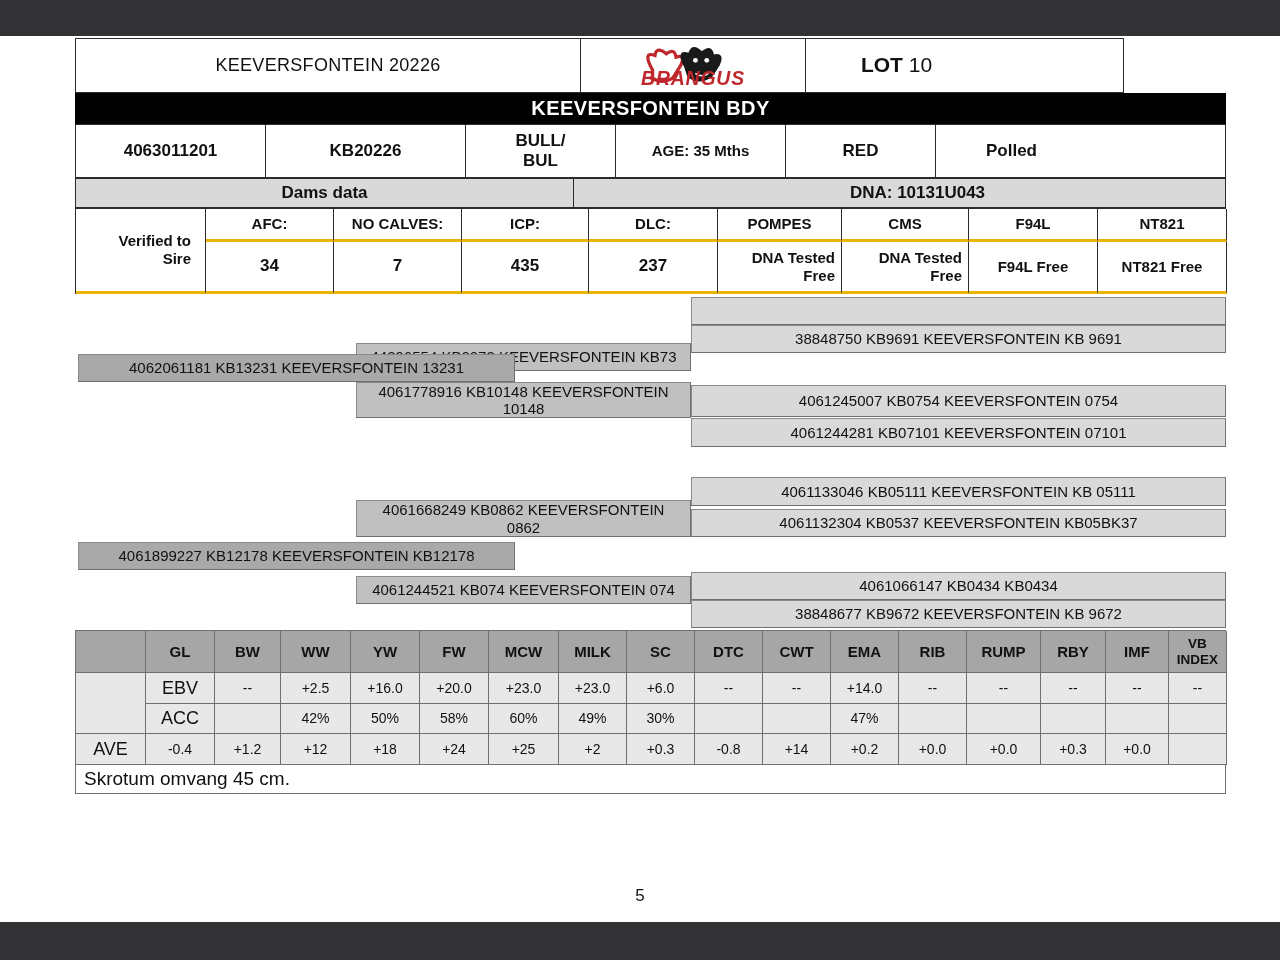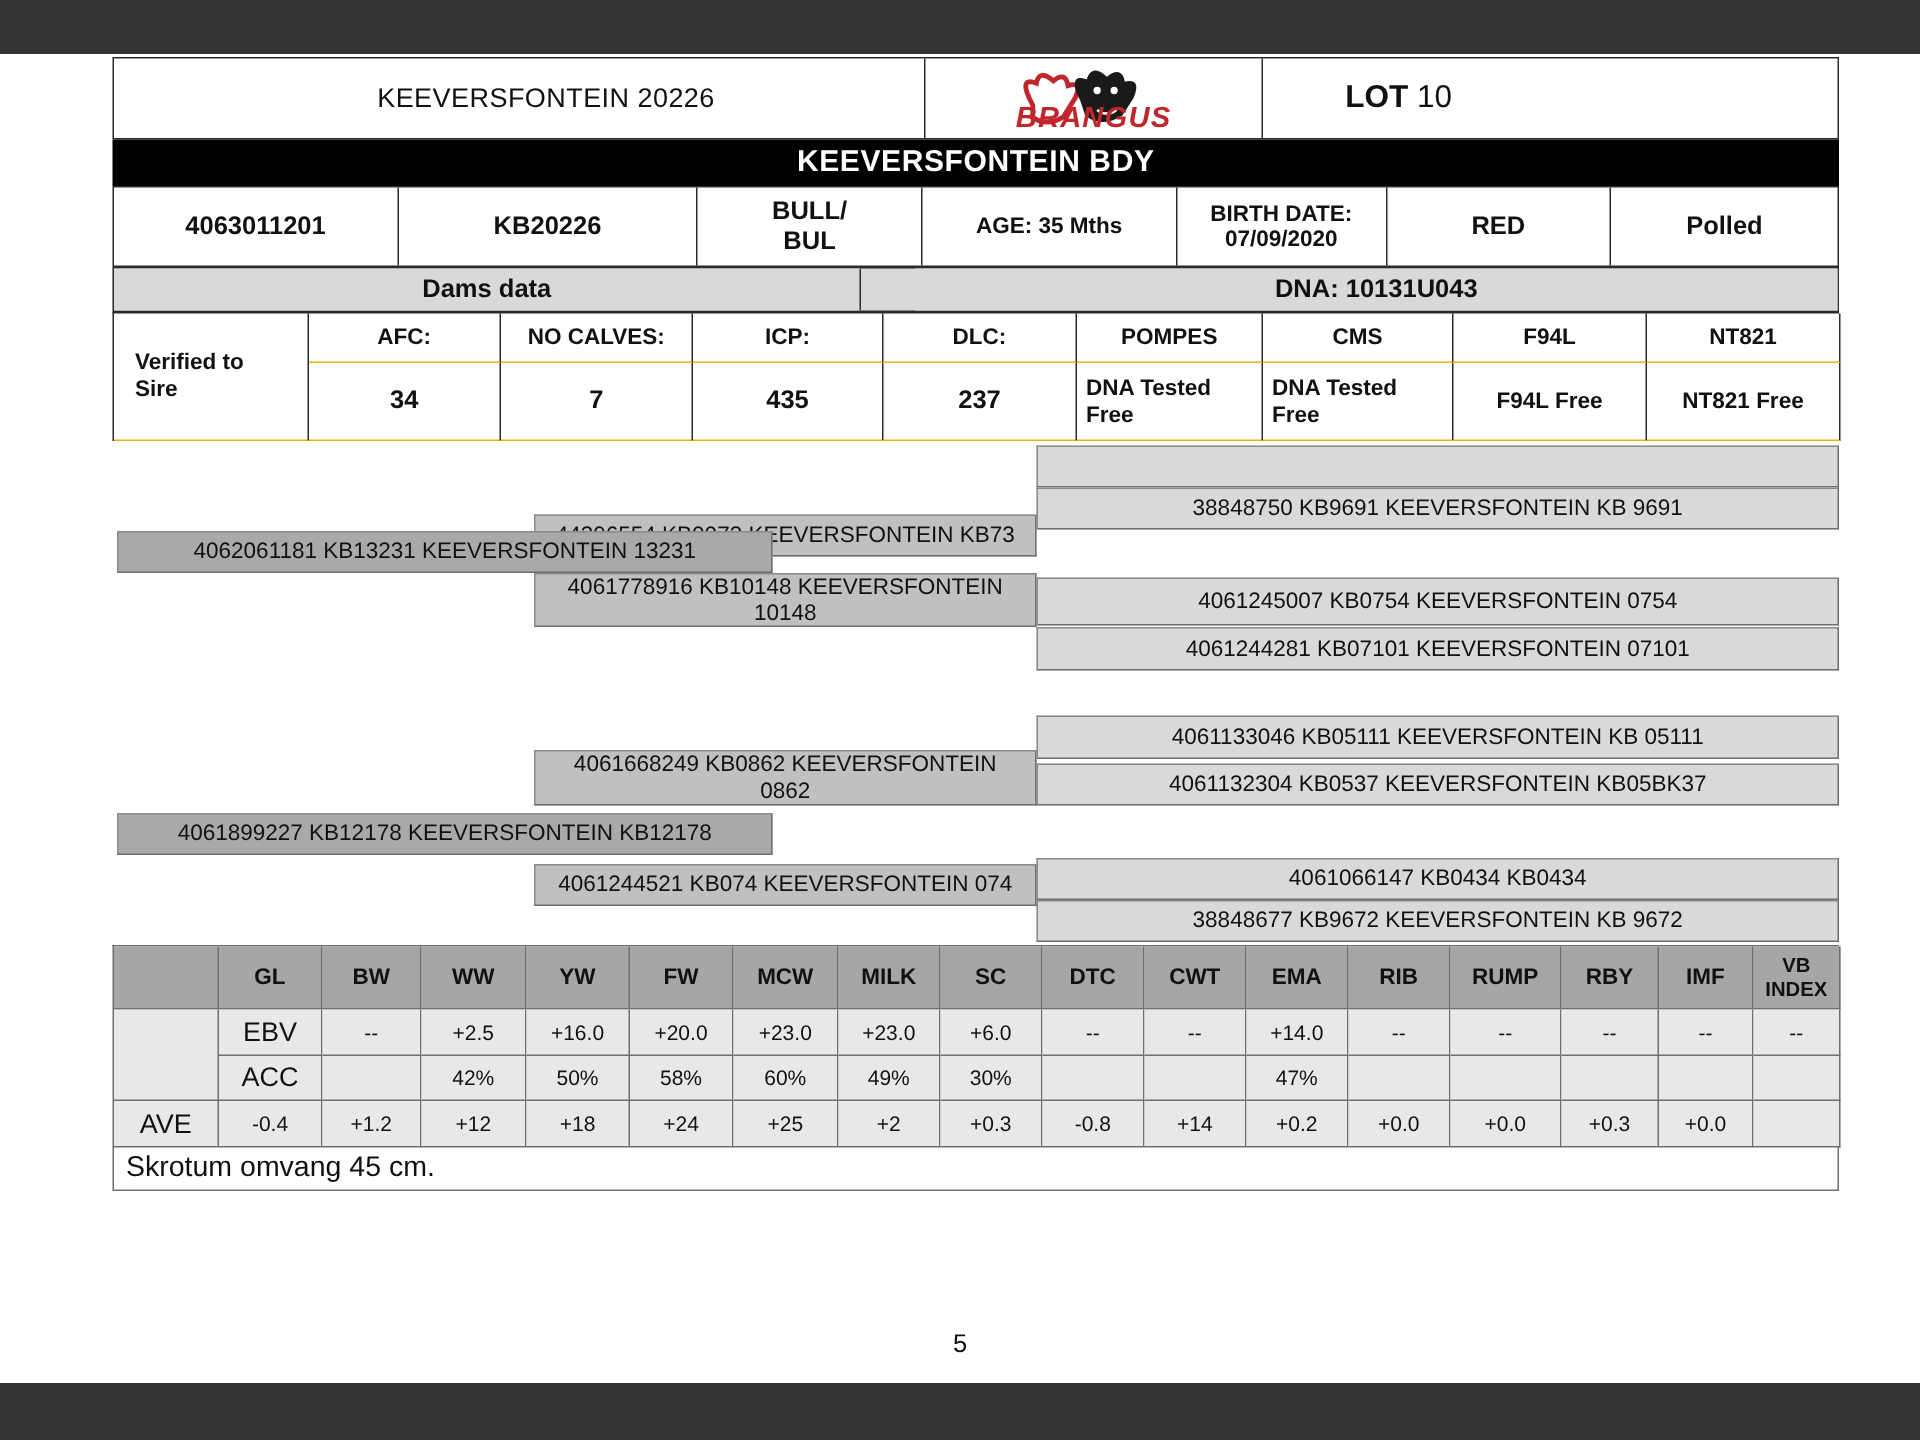--- a/index.html
+++ b/index.html
@@ -36,22 +36,22 @@
   .damsrow{background:#d9d9d9;}
   .damsrow .cell{font-weight:bold;font-size:17px;background:#d9d9d9;}
   
   .stats{
     display:grid;
     grid-template-columns:130px 128px 128px 127px 129px 124px 127px 129px 129px;
     grid-template-rows:33px 52px;
     border-left:1px solid #2b2b2b;border-top:1px solid #2b2b2b;background:#fff;
   }
   .stats > div{
-    box-sizing:border-box;border-right:1px solid #2b2b2b;border-bottom:1px solid #eab308;
-    display:flex;align-items:center;justify-content:center;text-align:left;
+    box-sizing:border-box;border-right:1px solid #2b2b2b;border-bottom:3px solid #eab308;
+    display:flex;align-items:center;justify-content:center;text-align:right;
     font-weight:bold;line-height:1.2;
   }
   .stats .hdr{font-size:15px;}
   .stats .val{font-size:17px;}
   .stats .res{font-size:15px;padding:0 6px;}
   .stats .verified{grid-row:1 / span 2;font-size:15px;}
   
   .ped{
     display:flex;align-items:center;justify-content:center;text-align:center;
     font-size:15px;line-height:1.15;padding:0 12px;
@@ -82,21 +82,21 @@
     font-size:19px;padding-left:8px;
   }
   .pagenum{width:100%;text-align:center;font-size:17px;}
   .logo-cell{justify-content:center;}
 </style>
 </head>
 <body>
 
 <div class="abs viewer-bar" style="left:0;top:0;width:1280px;height:36px;"></div>
 
-<div class="abs cellrow" style="left:75px;top:38px;width:1151px;height:55px;padding-left:36px;">
+<div class="abs cellrow" style="left:75px;top:38px;width:1049px;height:55px;">
   <div class="cell head-title" style="width:505px;">KEEVERSFONTEIN 20226</div>
   <div class="cell logo-cell" style="width:225px;">
     <svg width="170" height="50" viewBox="0 0 210 58">
       <g>
         <path d="M55,34 Q42,10 58,16 Q60,4 72,14 Q82,6 84,18 Q96,14 90,28 L80,44 Q66,52 55,44 Z" fill="none" stroke="#c0272d" stroke-width="4"></path>
         <path d="M95,30 Q84,8 100,14 Q104,0 116,12 Q128,2 130,16 Q144,12 137,28 L128,42 Q112,52 99,42 Z" fill="#1a1a1a" stroke="#1a1a1a" stroke-width="2"></path>
         <circle cx="108" cy="22" r="3" fill="#fff"></circle>
         <circle cx="122" cy="22" r="3" fill="#fff"></circle>
         <path d="M108,38 q8,6 16,0" stroke="#fff" stroke-width="2" fill="none"></path>
       </g>
@@ -112,24 +112,20 @@
 <div class="abs banner" style="left:75px;top:93px;width:1151px;height:31px;">KEEVERSFONTEIN BDY</div>
 
 <div class="abs cellrow idrow" style="left:75px;top:124px;width:1151px;height:54px;">
   <div class="cell" style="width:190px;">4063011201</div>
   <div class="cell" style="width:200px;">KB20226</div>
   <div class="cell" style="width:150px;">
     <span>BULL/</span>
     <span>BUL</span>
   </div>
   <div class="cell small" style="width:170px;">AGE: 35 Mths</div>
-  <div class="cell small" style="width:140px;">
-    <span>BIRTH DATE:</span>
-    <span>07/09/2020</span>
-  </div>
   <div class="cell" style="width:150px;">RED</div>
   <div class="cell" style="width:151px;">Polled</div>
 </div>
 
 <div class="abs cellrow damsrow" style="left:75px;top:178px;width:1151px;height:30px;gap:36px;">
   <div class="cell" style="width:515px;">Dams data</div>
   <div class="cell" style="width:636px;">DNA: 10131U043</div>
 </div>
 
 <div class="abs stats" style="left:75px;top:208px;width:1151px;">

